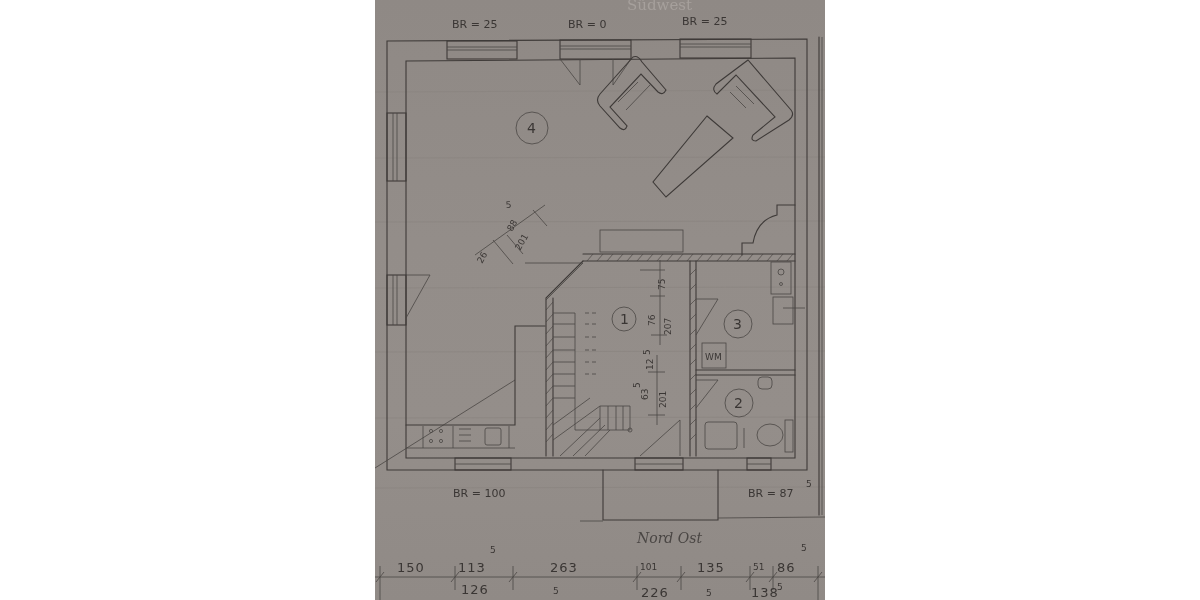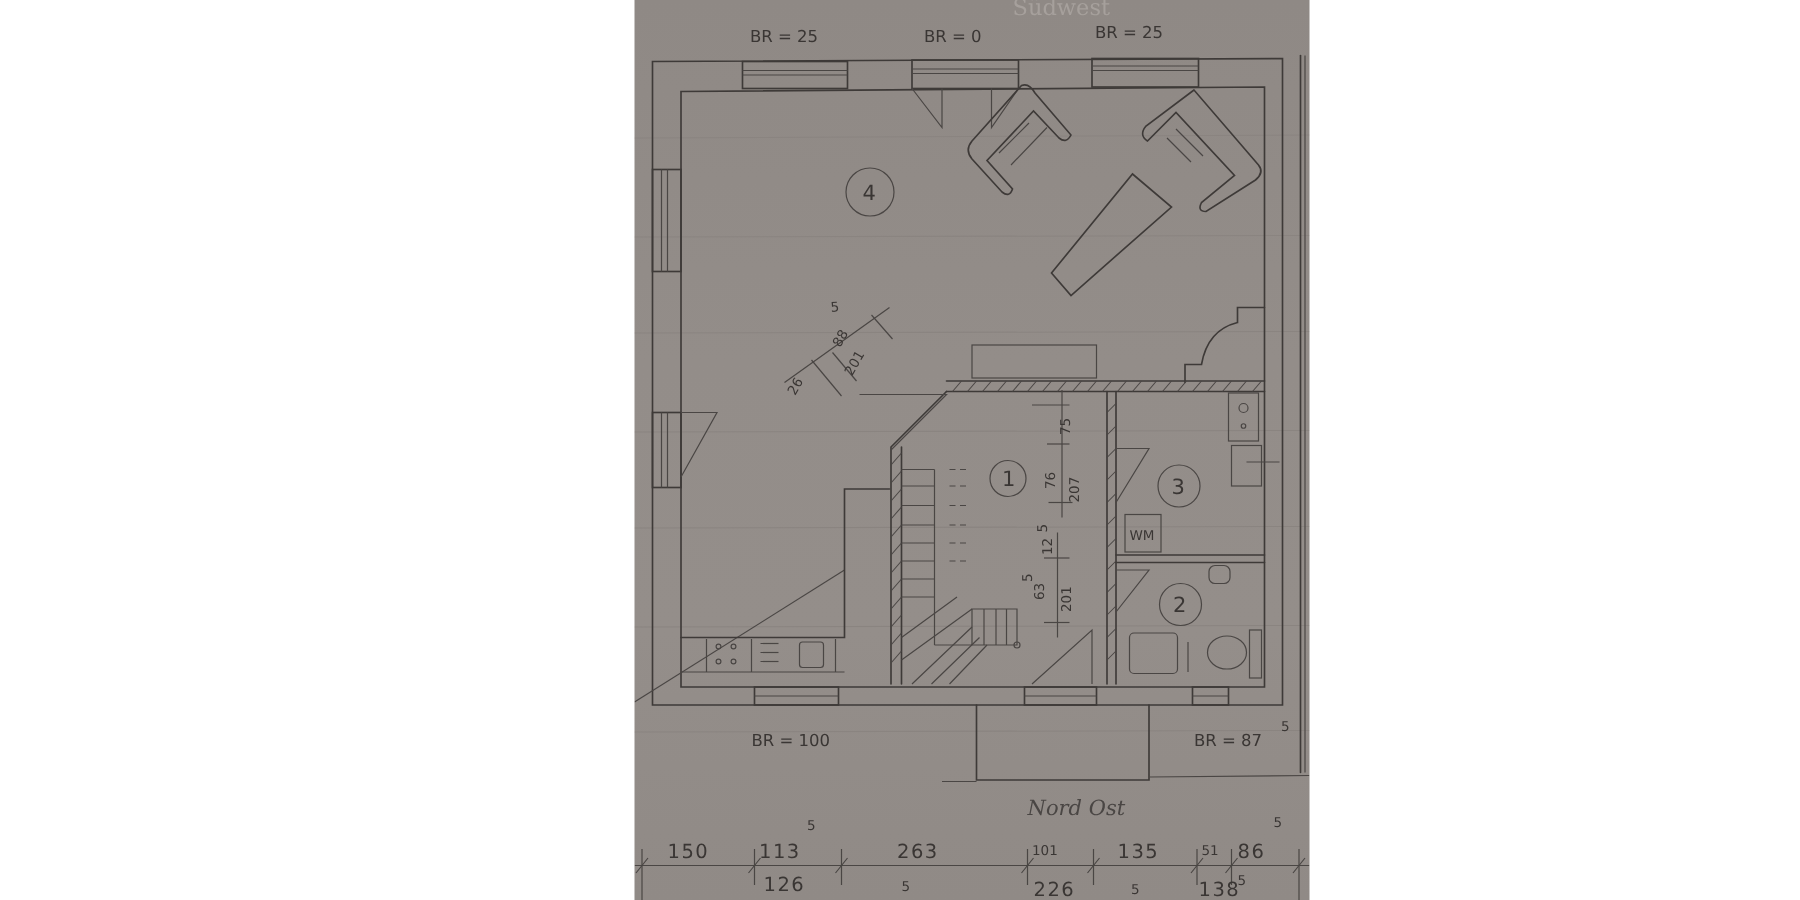--- a/index.html
+++ b/index.html
@@ -4,21 +4,20 @@
 <style>
   html, body { margin: 0; padding: 0; }
   body {
     width: 1200px; height: 600px; background: #ffffff; overflow: hidden;
     position: relative; font-family: "DejaVu Sans", sans-serif;
   }
   .photo {
     position: absolute; left: 375px; top: 0; width: 450px; height: 600px;
     background: linear-gradient(180deg, #8f8985 0%, #938d89 40%, #948e8a 70%, #908a86 100%);
     overflow: hidden;
-    margin-left: 48px;
   }
   .photo svg { position: absolute; left: 0; top: 0; }
   .pencil { stroke: #3e3a38; fill: none; stroke-width: 1.1; stroke-linecap: round; }
   .pencil-thin { stroke: #4a4644; fill: none; stroke-width: 0.8; }
   .pencil-faint { stroke: #8a8480; fill: none; stroke-width: 0.7; }
   .hatch { stroke: #4a4644; stroke-width: 0.7; }
   .lbl { font-family: "DejaVu Sans", sans-serif; fill: #3a3634; font-size: 11px; }
   .lbl-sm { font-family: "DejaVu Sans", sans-serif; fill: #3a3634; font-size: 9px; }
   .lbl-dim { font-family: "DejaVu Sans", sans-serif; fill: #3a3634; font-size: 13px; letter-spacing: 1px; }
   .lbl-faint { font-family: "DejaVu Serif", serif; fill: #a6a09c; font-size: 15px; }

